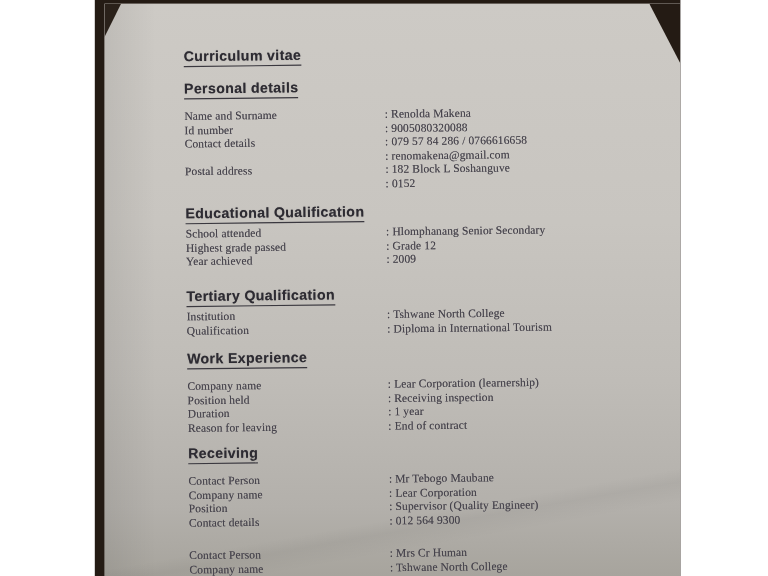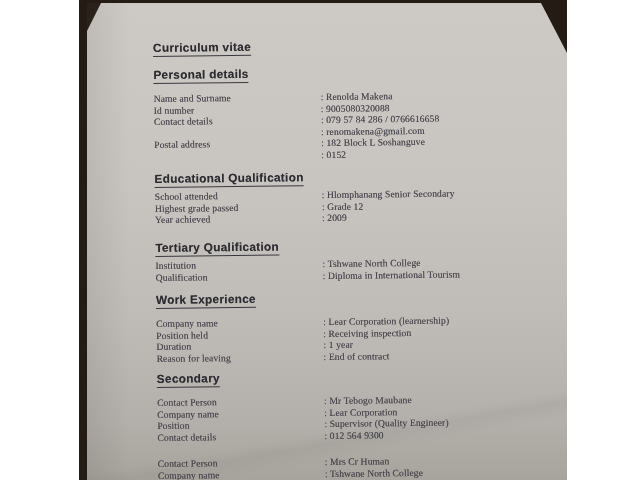--- a/index.html
+++ b/index.html
@@ -195,21 +195,21 @@
               <span class="val">: 1 year</span>
             </div>
             <div class="row">
               <span class="lbl">Reason for leaving</span>
               <span class="val">: End of contract</span>
             </div>
           </div>
         </div>
 
         <div class="sec sec-reference">
-          <div class="heading">Secondary</div>
+          <div class="heading">Receiving</div>
           <div class="rows">
             <div class="row">
               <span class="lbl">Contact Person</span>
               <span class="val">: Mr Tebogo Maubane</span>
             </div>
             <div class="row">
               <span class="lbl">Company name</span>
               <span class="val">: Lear Corporation</span>
             </div>
             <div class="row">

